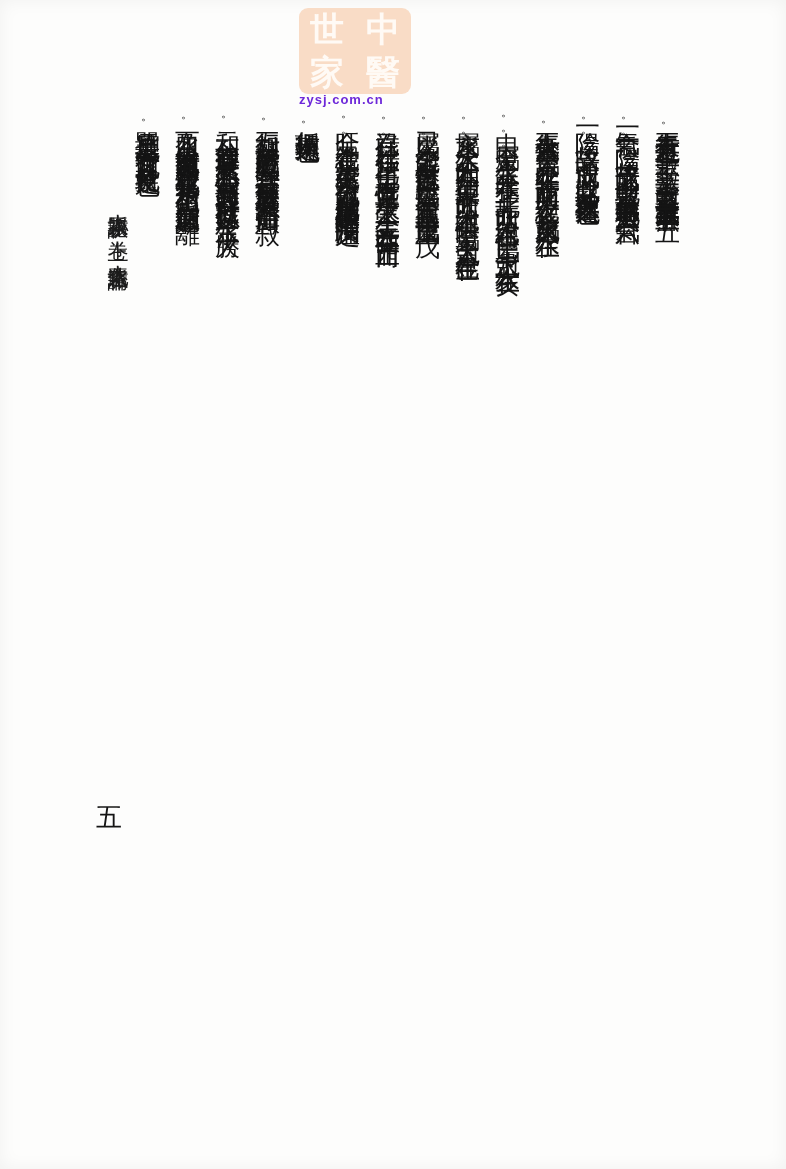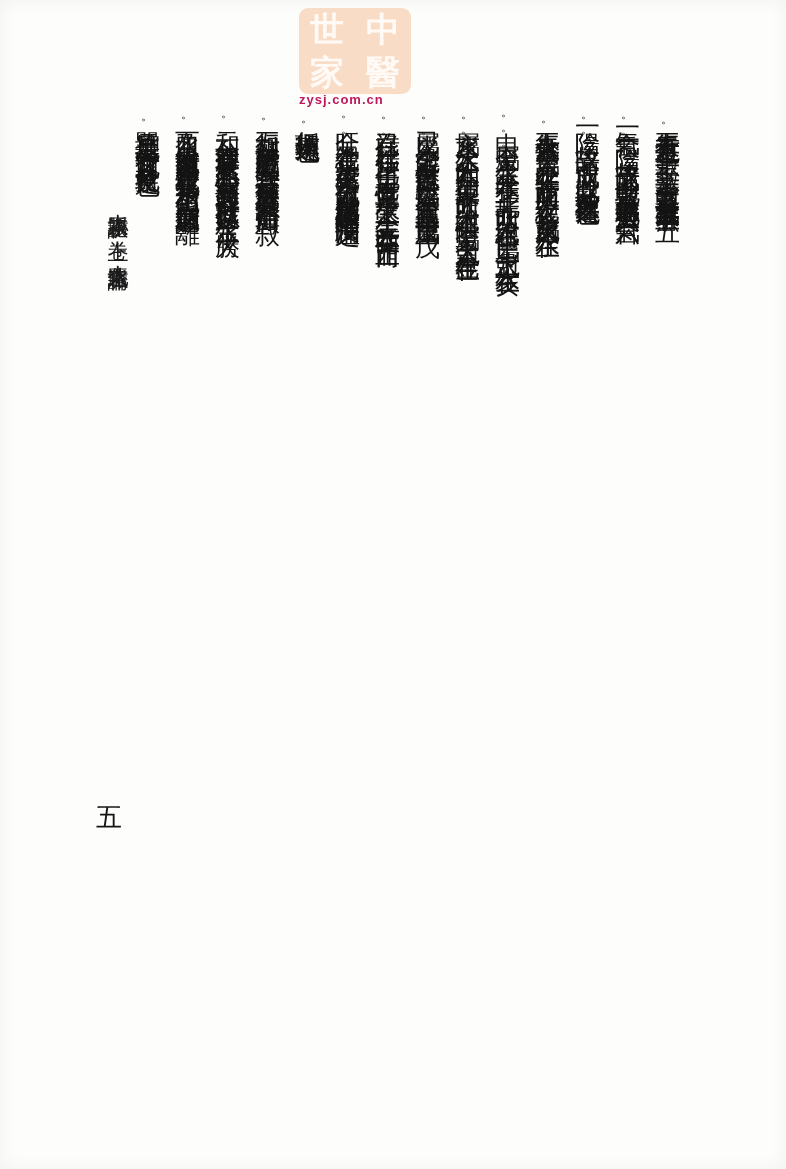--- a/index.html
+++ b/index.html
@@ -30,21 +30,21 @@
     font-size:34px;
     line-height:1;
   }
   
   .seal .tr{grid-column:2;grid-row:1;}
   .seal .br{grid-column:2;grid-row:2;}
   .seal .tl{grid-column:1;grid-row:1;}
   .seal .bl{grid-column:1;grid-row:2;}
   .seal-url{
     position:absolute;left:299px;top:92px;width:112px;
-    color:#be185d;
+    color:#6d28d9;
     font-family:"Liberation Sans","DejaVu Sans",sans-serif;
     font-weight:bold;
     font-size:13px;
     letter-spacing:1px;
     text-align:left;
   }
   
   .text-block{
     position:absolute;
     top:112px;left:140px;

